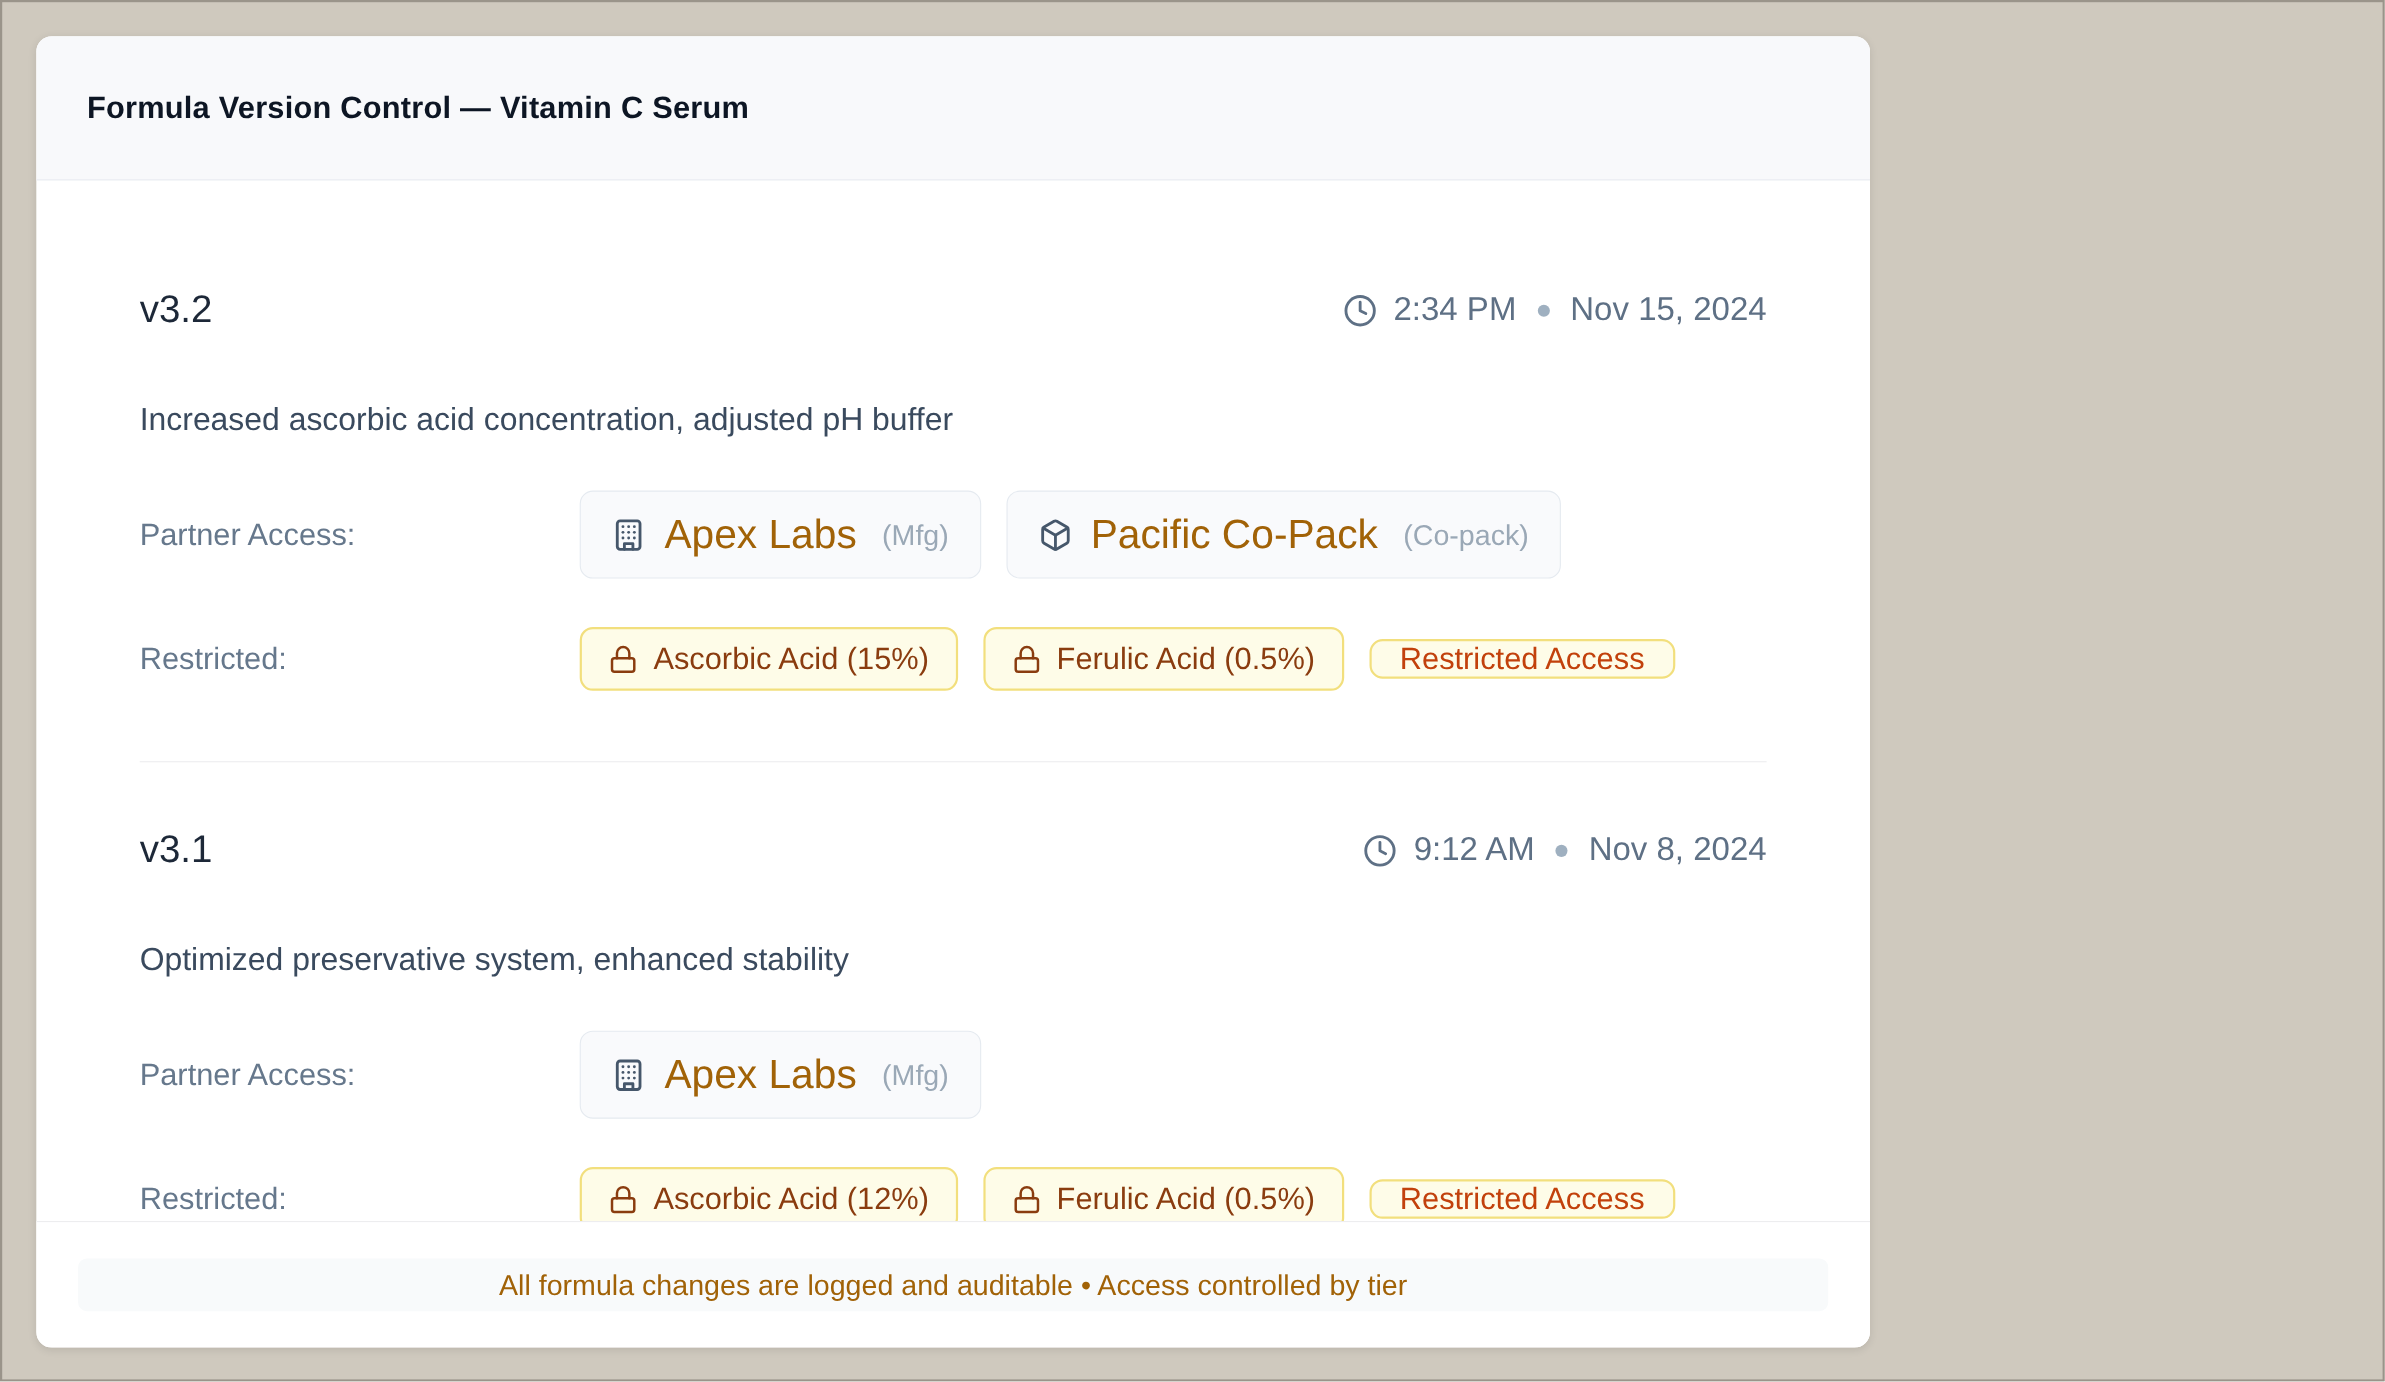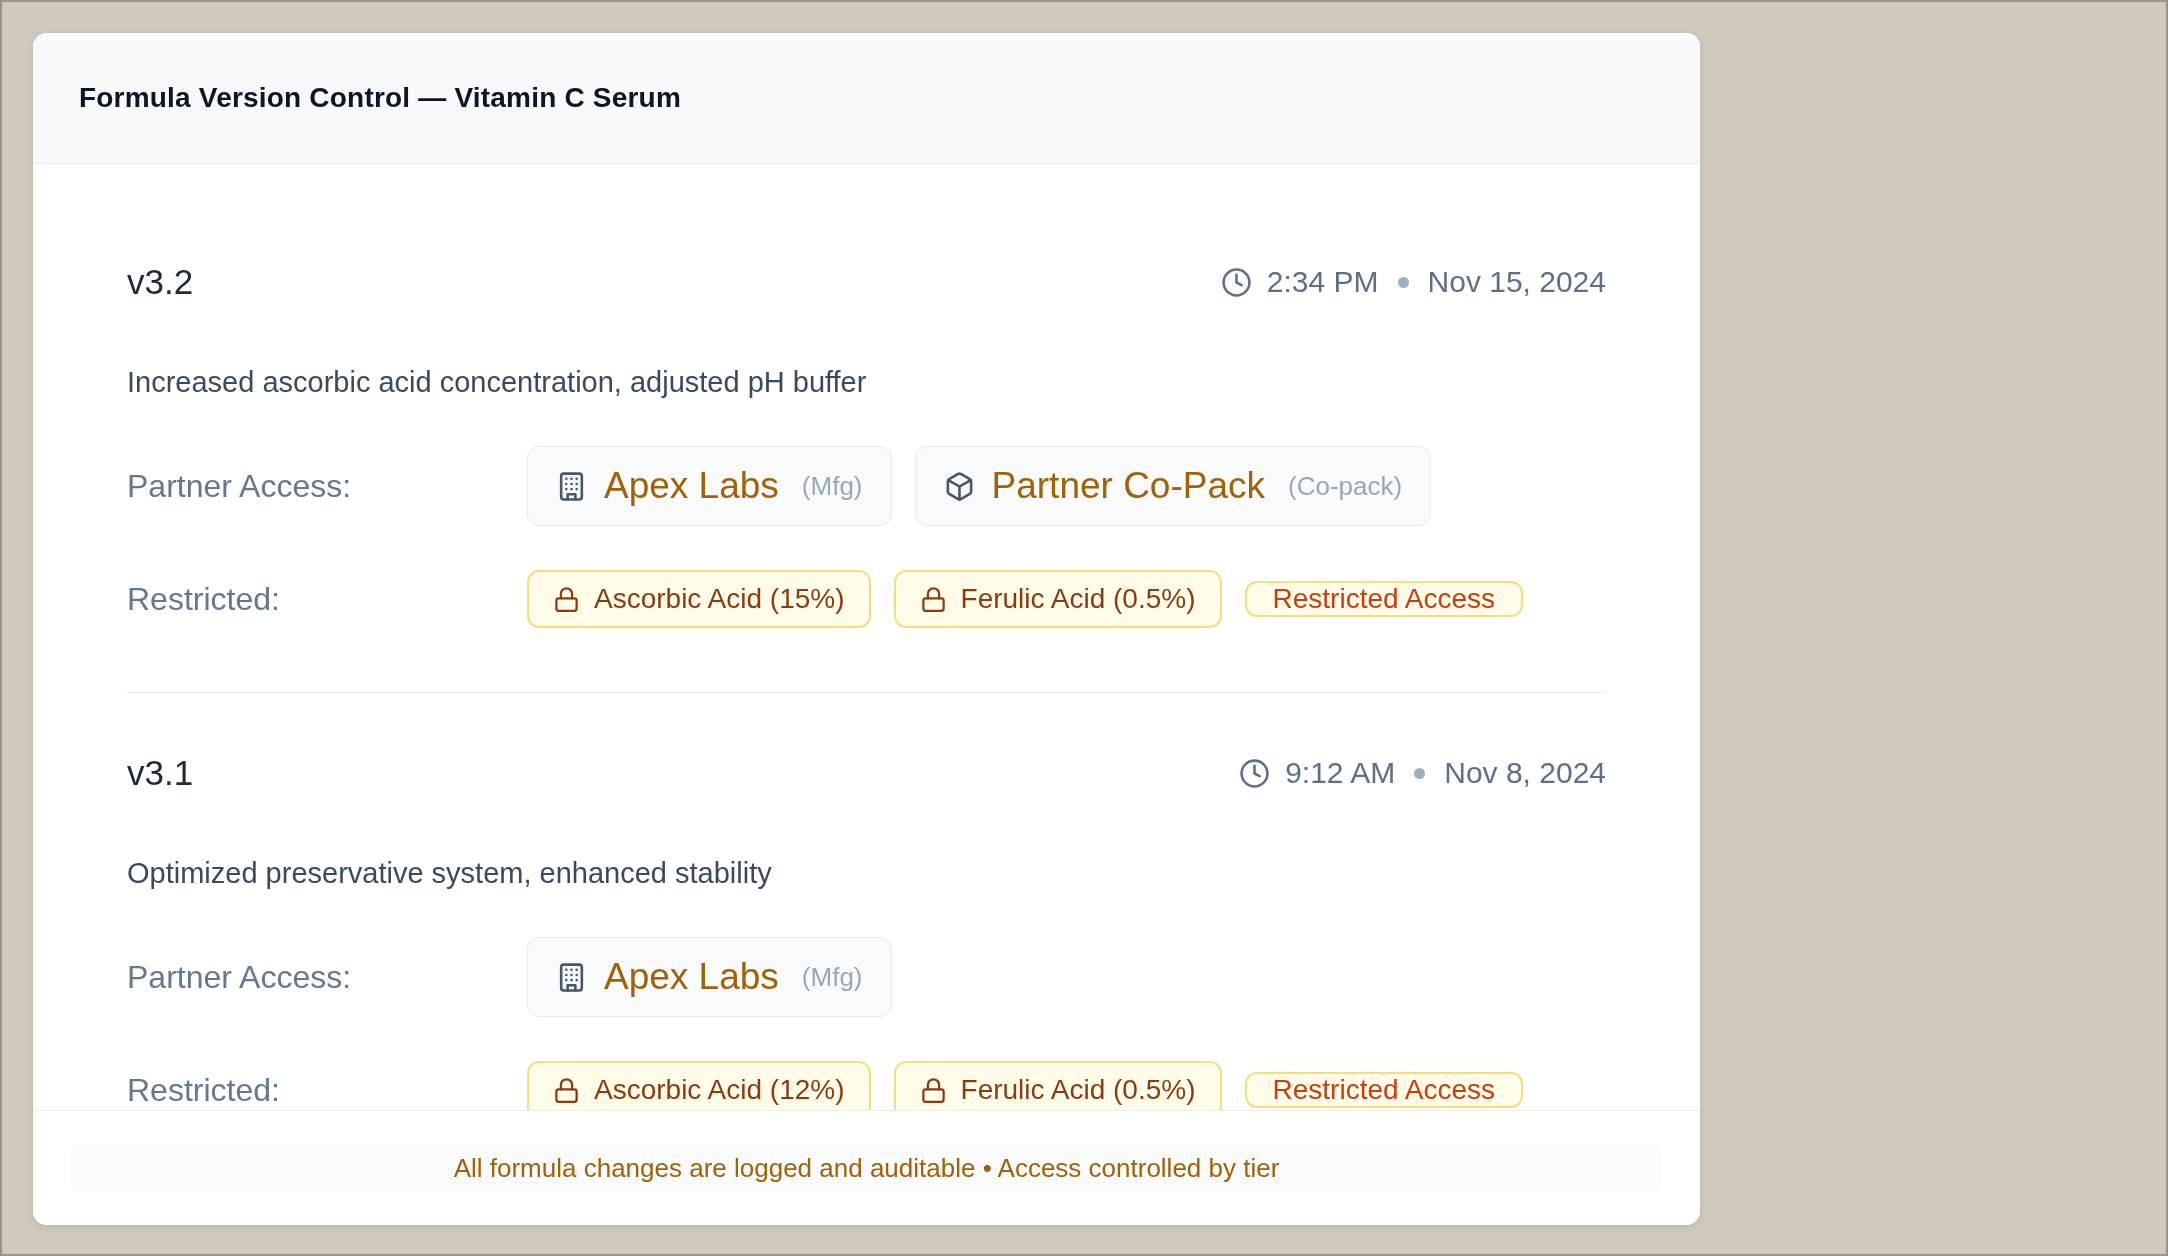--- a/index.html
+++ b/index.html
@@ -94,21 +94,21 @@
     line-height: 36px;
   }
   .access-row {
     display: flex;
     align-items: center;
     margin-top: 46px;
   }
   .access-row.restricted-row { margin-top: 44px; }
   .row-label {
     flex: 0 0 400px;
-    font-size: 32px;
+    font-size: 28px;
     color: #66788c;
   }
   .chips { display: flex; align-items: center; gap: 23px; }
   .partner-chip {
     display: inline-flex;
     align-items: center;
     gap: 17px;
     background: #f9fafc;
     border: 1px solid #e5eaf0;
     border-radius: 12px;
@@ -208,21 +208,21 @@
               </svg>
               <span class="partner-name">Apex Labs</span>
               <span class="partner-role">(Mfg)</span>
             </div>
             <div class="partner-chip">
               <svg viewBox="0 0 24 24" fill="none" stroke="currentColor" stroke-width="2" stroke-linecap="round" stroke-linejoin="round" aria-hidden="true">
                 <path d="M21 8a2 2 0 0 0-1-1.73l-7-4a2 2 0 0 0-2 0l-7 4A2 2 0 0 0 3 8v8a2 2 0 0 0 1 1.73l7 4a2 2 0 0 0 2 0l7-4A2 2 0 0 0 21 16Z"></path>
                   <path d="m3.3 7 8.7 5 8.7-5"></path>
                   <path d="M12 22V12"></path>
               </svg>
-              <span class="partner-name">Partner Co-Pack</span>
+              <span class="partner-name">Pacific Co-Pack</span>
               <span class="partner-role">(Co-pack)</span>
             </div>
           </div>
         </div>
 
         <div class="access-row restricted-row">
           <span class="row-label">Restricted:</span>
           <div class="chips">
             <div class="restricted-chip">
               <svg viewBox="0 0 24 24" fill="none" stroke="currentColor" stroke-width="2" stroke-linecap="round" stroke-linejoin="round" aria-hidden="true">

